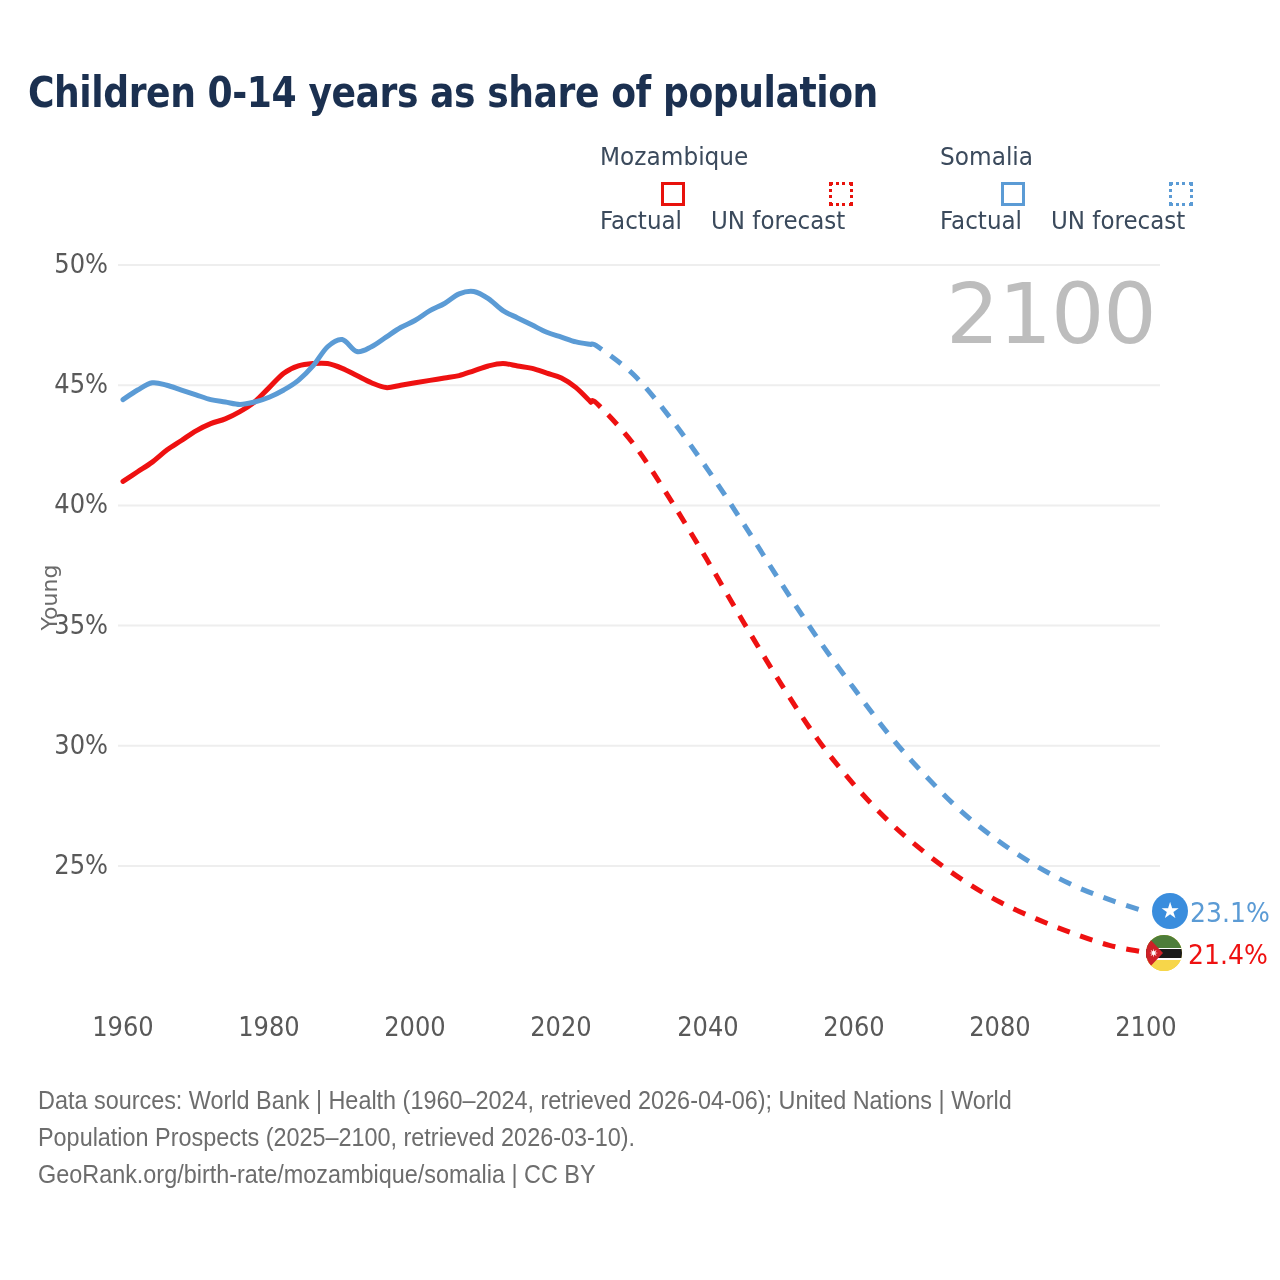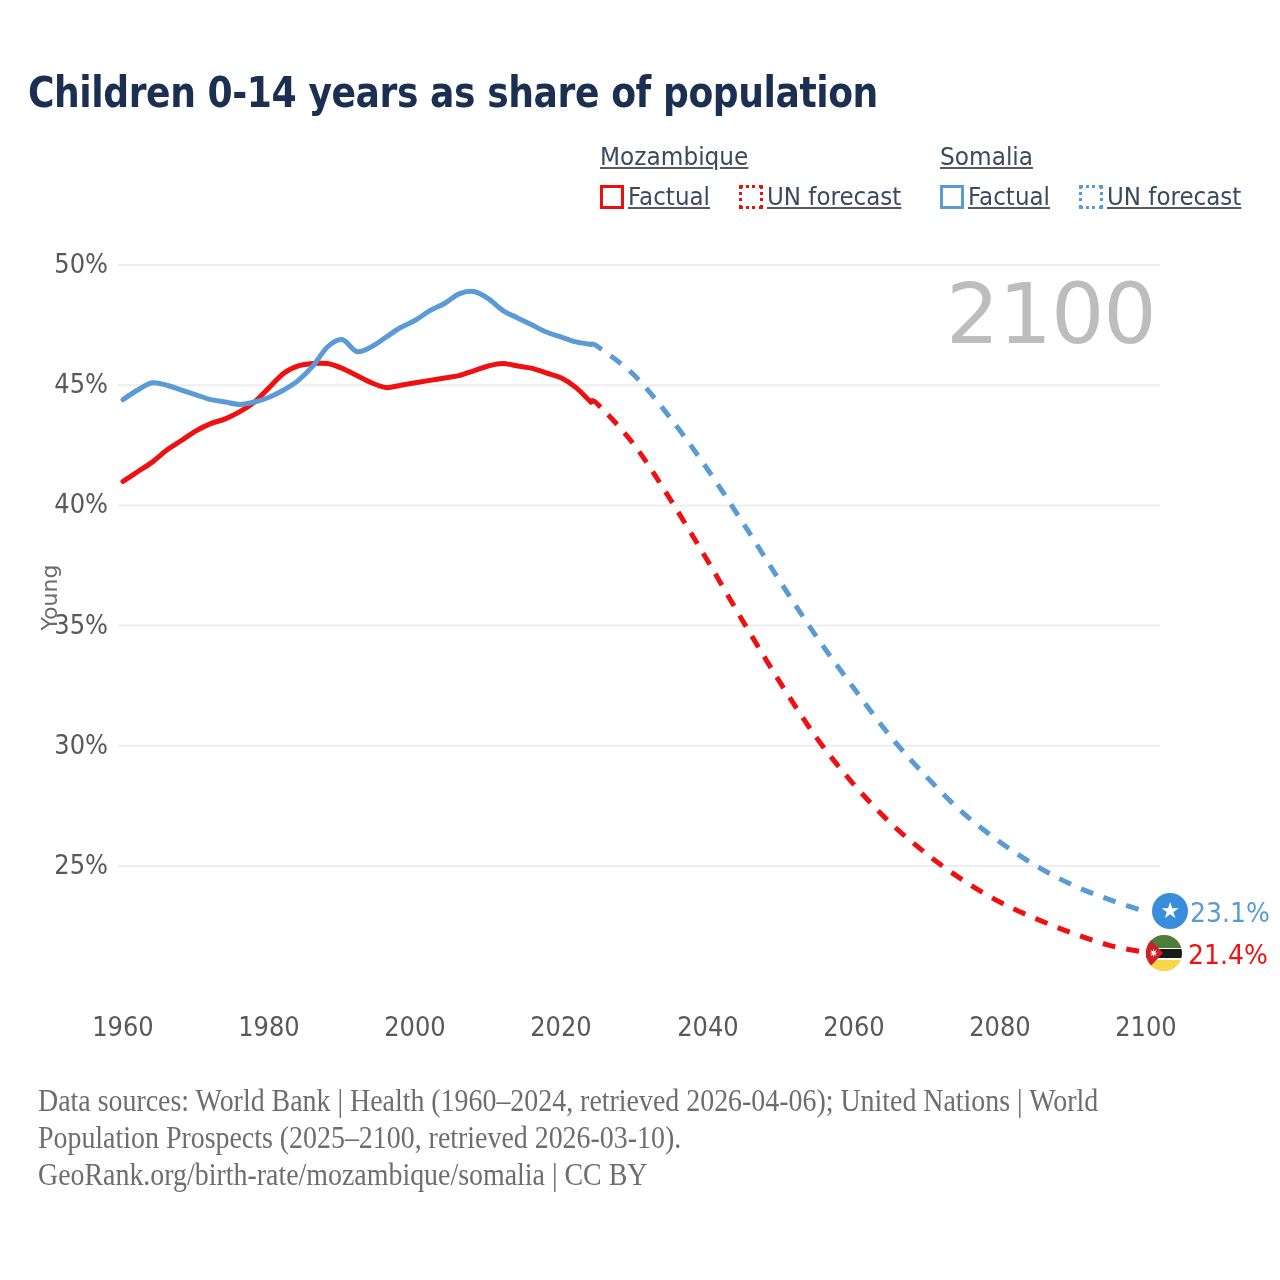--- a/index.html
+++ b/index.html
@@ -37,39 +37,39 @@
   }
 
   
   #legend {
     position: absolute;
     left: 600px;
     top: 142px;
     width: 660px;
     height: 80px;
   }
-  .legend-group { position: absolute; top: 0; text-decoration: underline; }
+  .legend-group { position: absolute; top: 0; }
   .legend-group.mozambique { left: 0px; }
   .legend-group.somalia { left: 340px; }
   .legend-country {
     font-family: "DejaVu Sans", sans-serif;
     font-size: 25px;
     color: #3b4a5c;
     transform: scaleX(0.93);
     transform-origin: left center;
     white-space: nowrap;
     line-height: 30px;
   }
   .legend-row {
     margin-top: 10px;
     display: flex;
     align-items: center;
     white-space: nowrap;
   }
-  .legend-item { display: flex; align-items: center; }
+  .legend-item { display: flex; align-items: flex-end; flex-direction: column; }
   .legend-item + .legend-item { margin-left: 22px; }
   .swatch {
     width: 24px;
     height: 24px;
     box-sizing: border-box;
     margin-right: 4px;
     background: transparent;
   }
   .swatch.solid-red   { border: 3px solid #e8120c; }
   .swatch.dotted-red  { border: 3px dotted #e8120c; }
@@ -174,22 +174,22 @@
   }
   #value-somalia { left: 1190px; top: 897px; color: #5b9bd5; }
   #value-mozambique { left: 1188px; top: 939px; color: #ee1111; }
 
   
   #footer {
     position: absolute;
     left: 38px;
     top: 1082px;
     width: 1200px;
-    font-family: Liberation Serif, serif;
-    font-size: 31px;
+    font-family: Liberation Sans, sans-serif;
+    font-size: 26px;
     line-height: 37px;
     color: #6d6d6d;
   }
   #footer div {
     transform: scaleX(0.9);
     transform-origin: left center;
     white-space: nowrap;
   }
 </style>
 </head>

